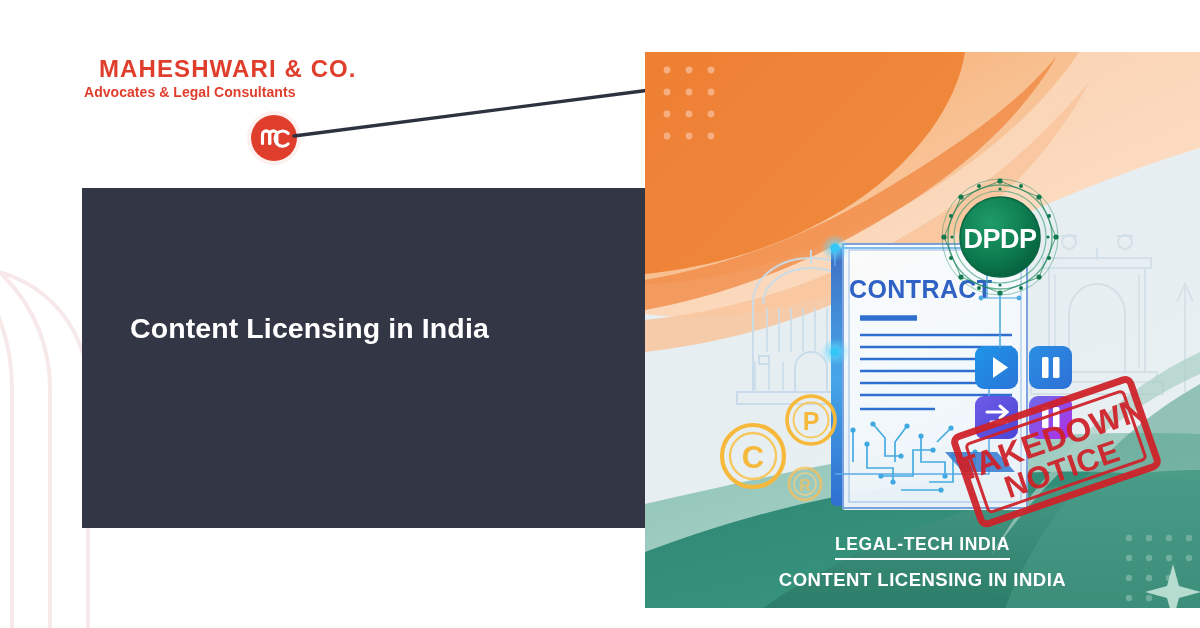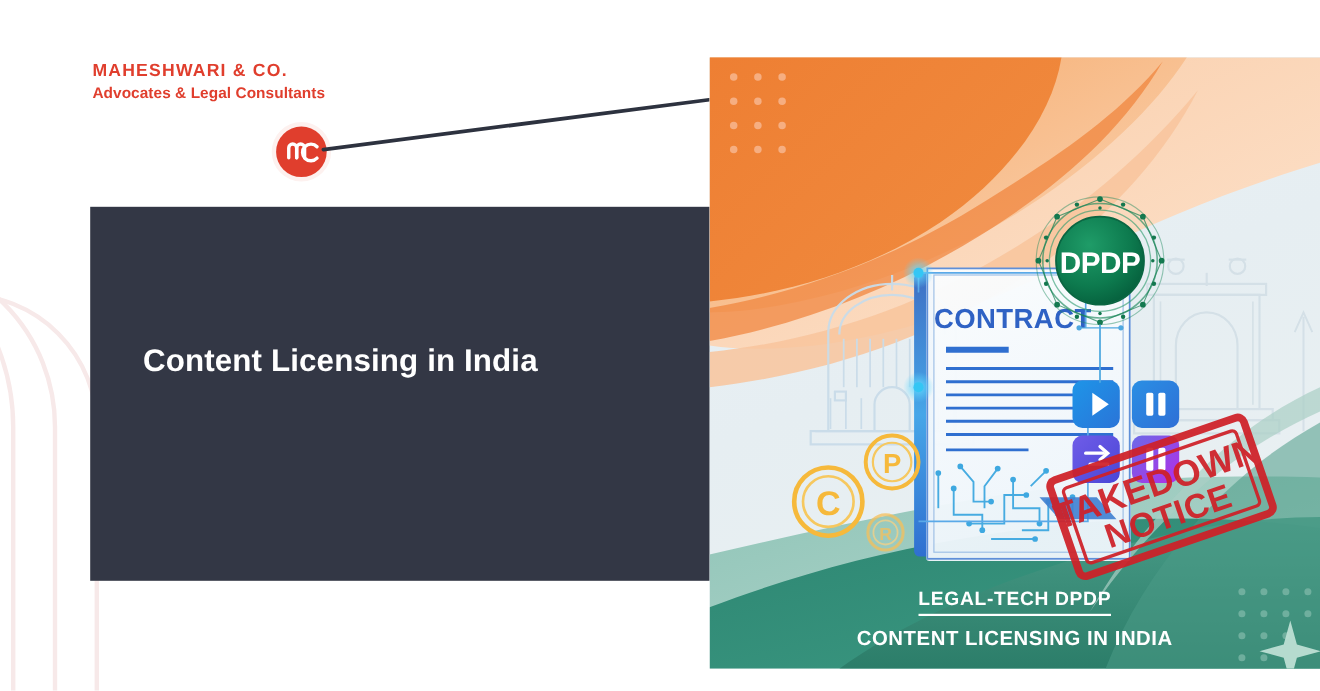--- a/index.html
+++ b/index.html
@@ -15,22 +15,22 @@
     background: #ffffff;
     overflow: hidden;
   }
 
   
   .arcs { position: absolute; left: -62px; top: 236px; width: 230px; height: 400px; pointer-events: none; }
 
   
   .brand { position: absolute; left: 84px; top: 56px; width: 250px; }
   .brand-name {
-    font-size: 16px; font-weight: 700; color: #e03e2d;
-    letter-spacing: 1.1px; white-space: nowrap; line-height: 1.1;
+    font-size: 24px; font-weight: 700; color: #e03e2d;
+    letter-spacing: 1.1px; white-space: nowrap; line-height: 1.1; margin-left: 15px;
   }
   .brand-tag {
     font-size: 14px; font-weight: 700; color: #e03e2d;
     letter-spacing: 0.05px; white-space: nowrap; margin-top: 2px;
   }
   .brand-mark {
     position: absolute; left: 246px; top: 110px;
     width: 56px; height: 56px;
   }
 
@@ -418,17 +418,17 @@
 
       <g transform="rotate(-19 410 400)" opacity="0.93">
         <rect x="318" y="354" width="186" height="92" rx="6" fill="none" stroke="#cf2027" stroke-width="7"></rect>
         <rect x="328" y="364" width="166" height="72" rx="4" fill="none" stroke="#cf2027" stroke-width="3"></rect>
         <text x="411" y="398" text-anchor="middle" font-family="Liberation Sans, sans-serif" font-size="33" font-weight="700" fill="#cf2027" letter-spacing="0.4">TAKEDOWN</text>
         <text x="411" y="429" text-anchor="middle" font-family="Liberation Sans, sans-serif" font-size="31" font-weight="700" fill="#cf2027" letter-spacing="0.4">NOTICE</text>
       </g>
     </svg>
 
     <div class="panel-caption">
-      <div><span class="caption-top">LEGAL-TECH DPDP</span></div>
+      <div><span class="caption-top">LEGAL-TECH INDIA</span></div>
       <div class="caption-main">CONTENT LICENSING IN INDIA</div>
     </div>
   </div>
 </div>
 
 </body></html>

